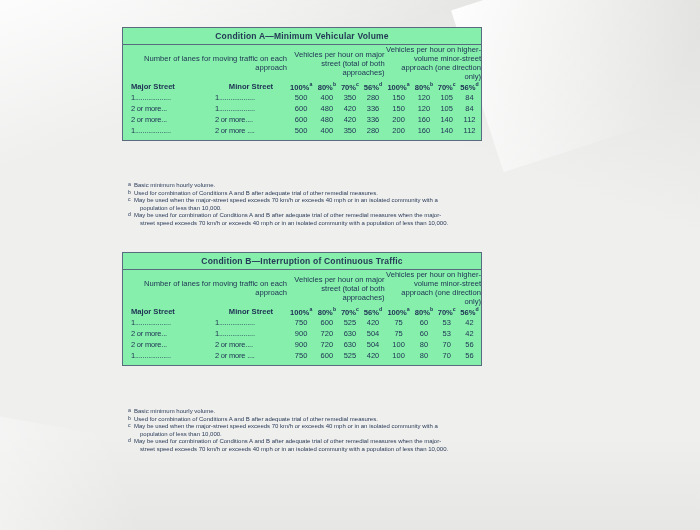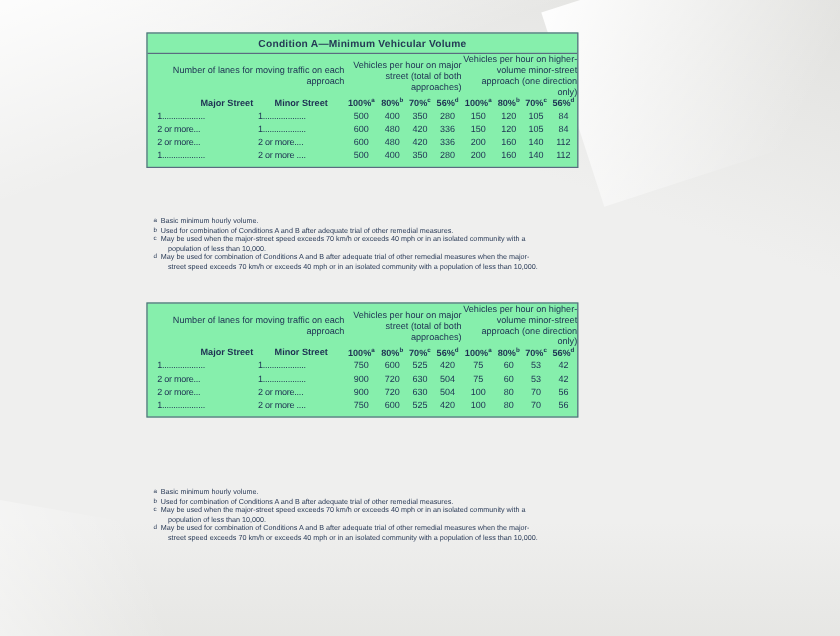--- a/index.html
+++ b/index.html
@@ -85,21 +85,21 @@
 
   .sub-row td {
     text-align: center;
     font-size: 7.6px;
     font-weight: bold;
     color: #1d3052;
     padding: 3px 2px 3px 2px;
     border-bottom: 1px solid #5a6b80;
   }
   .sub-row td.lab {
-    text-align: right;
+    text-align: left;
     padding-left: 8px;
     font-weight: bold;
   }
   .sub-row td.lab2 {
     text-align: center;
     padding-left: 4px;
     font-weight: bold;
   }
   sup { font-size: 5.2px; vertical-align: super; }
 
@@ -224,20 +224,21 @@
 </div>
 
 <div class="notes" id="notes-a">
   <div><span class="mk">a</span><span>Basic minimum hourly volume.</span></div>
   <div><span class="mk">b</span><span>Used for combination of Conditions A and B after adequate trial of other remedial measures.</span></div>
   <div><span class="mk">c</span><span>May be used when the major-street speed exceeds 70 km/h or exceeds 40 mph or in an isolated community with a</span><span class="cont">population of less than 10,000.</span></div>
   <div><span class="mk">d</span><span>May be used for combination of Conditions A and B after adequate trial of other remedial measures when the major-</span><span class="cont">street speed exceeds 70 km/h or exceeds 40 mph or in an isolated community with a population of less than 10,000.</span></div>
 </div>
 
 <div class="table-block" id="block-b">
+  <div class="tbl-title">Condition B—Interruption of Continuous Traffic</div>
   <table class="cond">
     <tbody>
         <tr class="hdr-row">
       <td colspan="2" style="width:152px">Number of lanes for moving traffic on each approach</td>
       <td colspan="4" class="vline-l" style="width:140px">Vehicles per hour on major street (total of both approaches)</td>
       <td colspan="4" class="vline-l" style="width:136px">Vehicles per hour on higher-volume minor-street approach (one direction only)</td>
     </tr>
     <tr class="sub-row">
       <td class="lab" style="width:80px">Major Street</td>
       <td class="lab2" style="width:72px">Minor Street</td>

